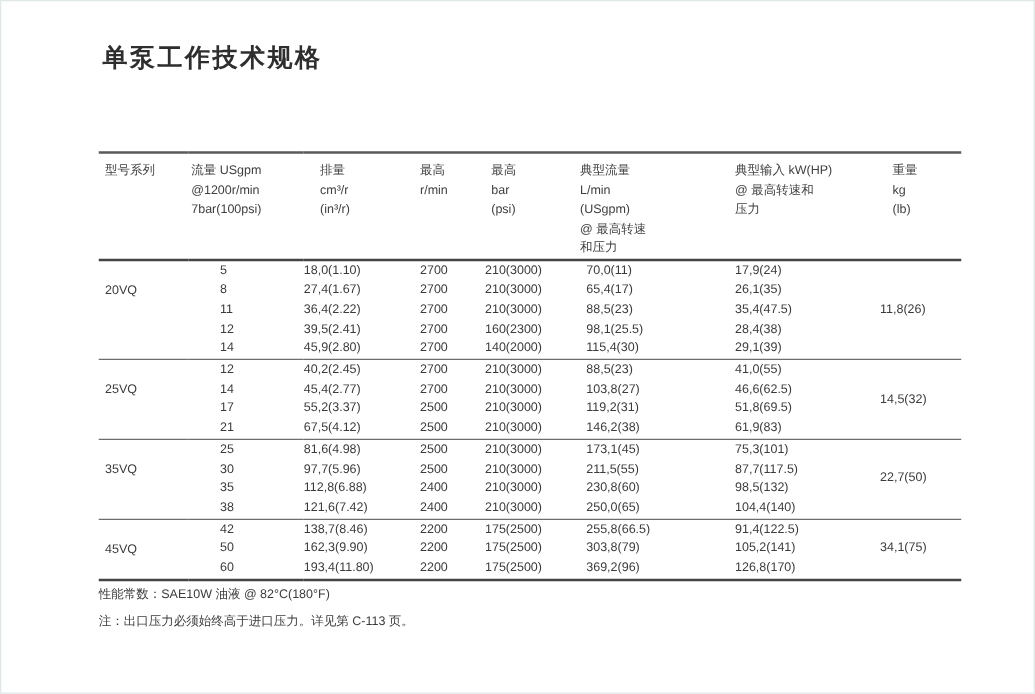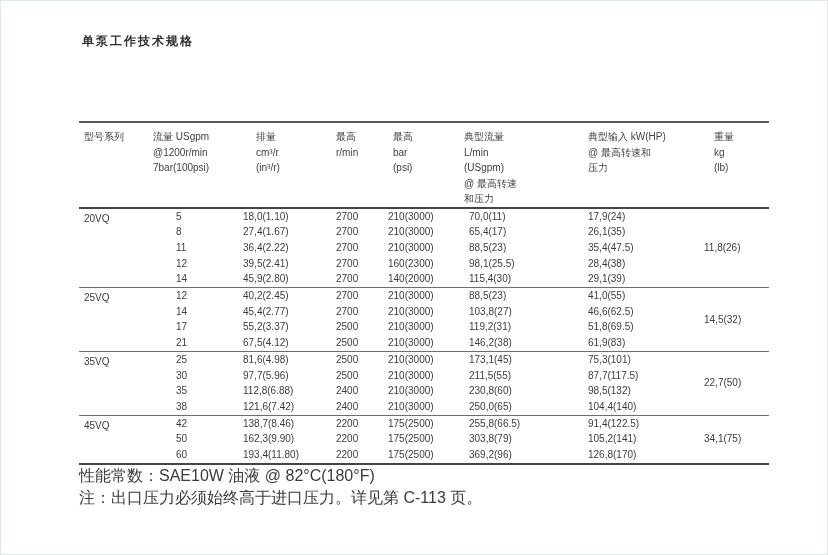--- a/index.html
+++ b/index.html
@@ -8,21 +8,21 @@
     background:#ffffff;
     font-family:"Liberation Sans","DejaVu Sans",sans-serif;
     color:#3b3b3b;
     position:relative;
     border:1px solid #dfe7e7;
     overflow:hidden;
   }
   .page-title {
     position:absolute;
     left:81px; top:32px;
-    font-size:12px;
+    font-size:20px;
     font-weight:bold;
     color:#2e2e2e;
     letter-spacing:2px;
   }
   table.spec-table {
     position:absolute;
     left:78px; top:120px;
     width:690px;
     border-collapse:collapse;
     table-layout:fixed;
@@ -39,35 +39,35 @@
     border-bottom:2px solid #454545;
     color:#3f3f3f;
   }
   tbody td {
     text-align:left;
     vertical-align:top;
     line-height:15.7px;
     padding:0;
     white-space:nowrap;
   }
-  tbody td.model { padding-left:5px; vertical-align:top; padding-top:2px;margin-top:16px; }
+  tbody td.model { padding-left:5px; vertical-align:top; padding-top:16px;margin-top:16px; }
   tbody td.weight { vertical-align:middle; }
   thead th.c0 { padding-left:5px; }
   thead th.c1 { padding-left:2px; }
   tbody td.c1 { padding-left:25px; }
   thead th.c2 { padding-left:13px; }
   thead th.c4 { padding-left:5px; }
   tbody td.c5 { padding-left:5px; }
   thead th.c7 { padding-left:10px; }
   tbody tr.group-start td { border-top:1px solid #6e6e6e; }
   table.spec-table tbody { border-bottom:2px solid #454545; }
   .notes {
     position:absolute;
     left:78px; top:464px;
-    font-size:16px;
+    font-size:10px;
     line-height:21.5px;
     color:#3b3b3b;
   }
 </style>
 </head>
 <body>
 
 <h1 class="page-title">单泵工作技术规格</h1>
 
 <table class="spec-table">

